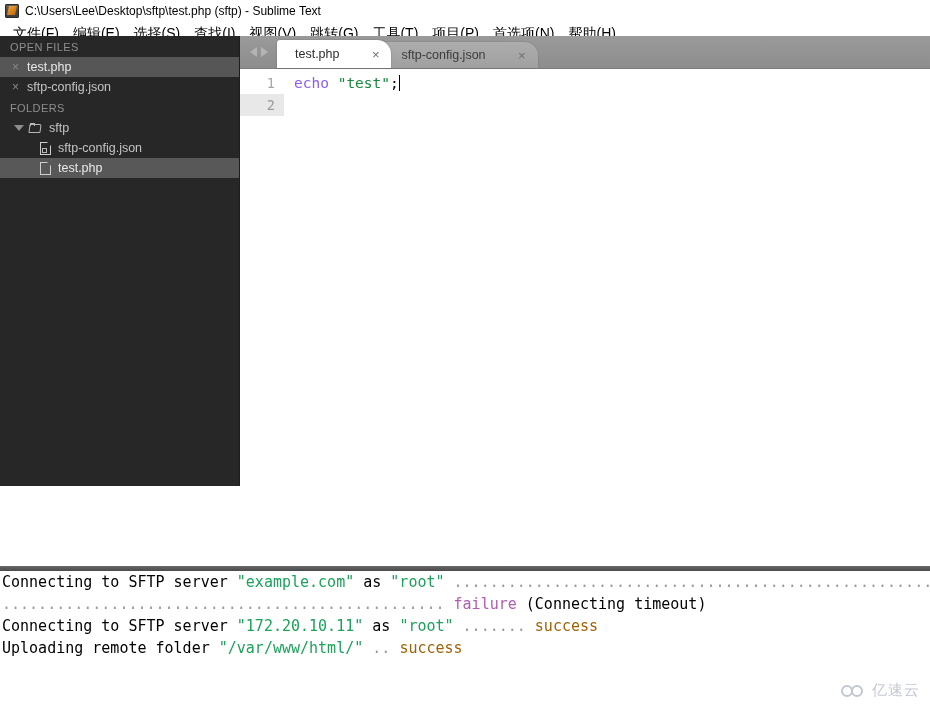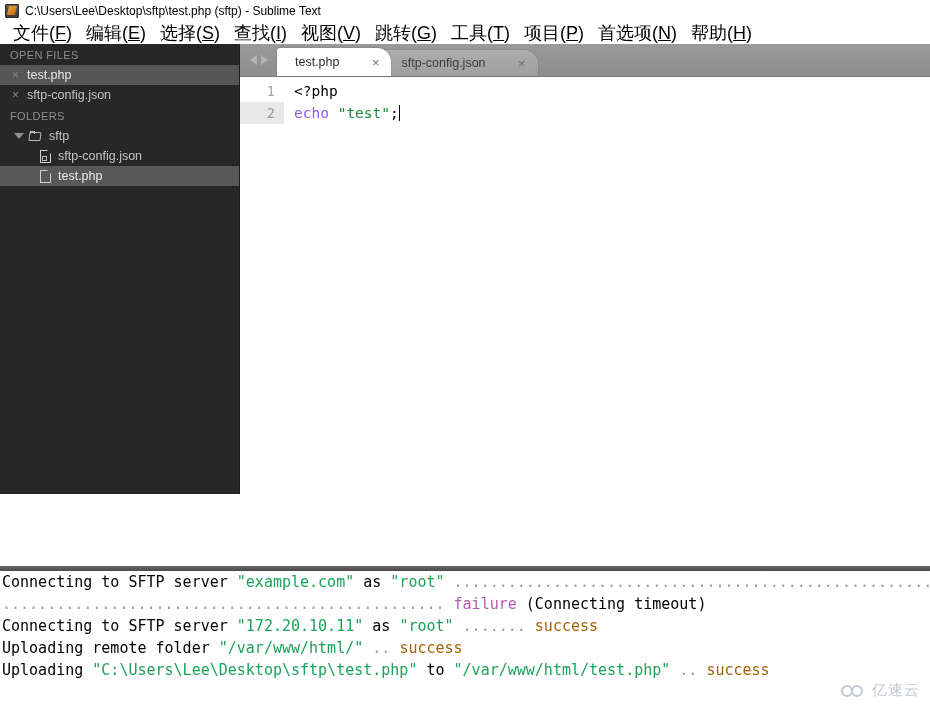--- a/index.html
+++ b/index.html
@@ -52,33 +52,33 @@
   
   .menubar {
     height: 22px;
     background: #ffffff;
     display: flex;
     align-items: center;
     padding-left: 6px;
     box-sizing: border-box;
   }
   .menu-item {
-    font-size: 18px;
+    font-size: 14px;
     color: #000000;
     padding: 0 7px;
     white-space: nowrap;
     line-height: 22px;
     cursor: default;
   }
   .menu-item u { text-decoration: underline; }
 
   
   .main {
     position: absolute;
-    left: 0; top: 44px;
+    left: 0; top: 36px;
     width: 930px;
     height: 450px;
     display: flex;
   }
 
   
   .sidebar {
     width: 240px;
     background: #272727;
     color: #c8c8c8;
@@ -453,36 +453,34 @@
             </div>
           </div>
       </div>
 
       <div class="code-area">
         <div class="gutter" id="gutter">
             <div class="ln">1</div>
             <div class="ln cur">2</div>
           </div>
         <div class="code-lines" id="code-lines">
-            <div class="cl"><span class="tok-punct">&lt;?php</span></div>
             <div class="cl"><span class="tok-kw">echo</span><span class="tok-punct"> </span><span class="tok-str">"test"</span><span class="tok-punct">;</span><span class="caret"></span></div>
           </div>
       </div>
 
     </div>
   </div>
 
   <div class="console-sep"></div>
 
   <div class="console" id="console">
       <div class="con-line"><span>Connecting to SFTP server </span><span class="c-str">"example.com"</span><span> as </span><span class="c-str">"root"</span><span class="c-dots"> ........................................................</span></div>
       <div class="con-line"><span class="c-dots">................................................. </span><span class="c-fail">failure</span><span> (Connecting timeout)</span></div>
       <div class="con-line"><span>Connecting to SFTP server </span><span class="c-str">"172.20.10.11"</span><span> as </span><span class="c-str">"root"</span><span class="c-dots"> ....... </span><span class="c-ok">success</span></div>
       <div class="con-line"><span>Uploading remote folder </span><span class="c-str">"/var/www/html/"</span><span class="c-dots"> .. </span><span class="c-ok">success</span></div>
-      <div class="con-line"><span>Uploading </span><span class="c-str">"C:\Users\Lee\Desktop\sftp\test.php"</span><span> to </span><span class="c-str">"/var/www/html/test.php"</span><span class="c-dots"> .. </span><span class="c-ok">success</span></div>
     </div>
 
   <div class="watermark">
     <div class="wm-cloud"></div>
     <div class="wm-text">亿速云</div>
   </div>
 
 </div>
 
 </body></html>

